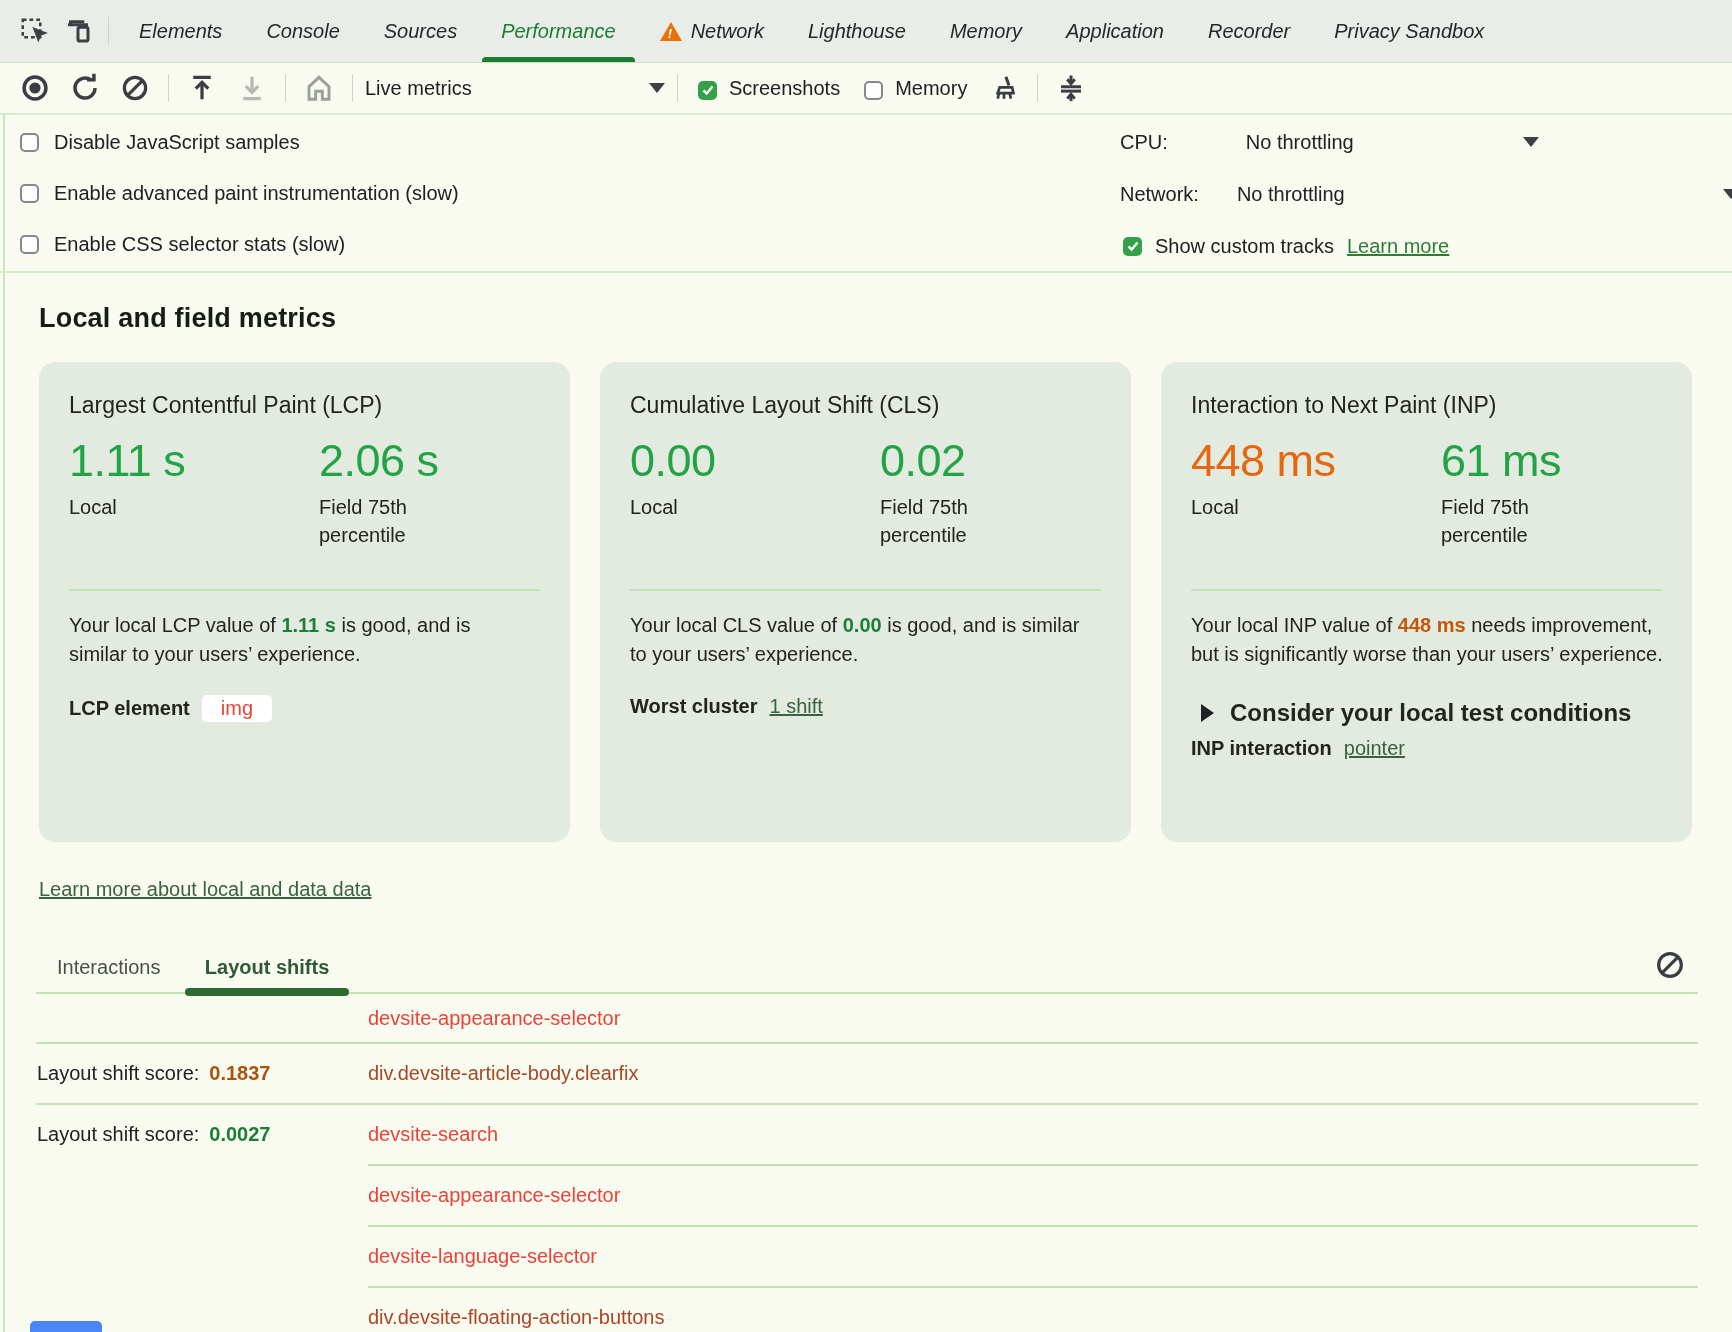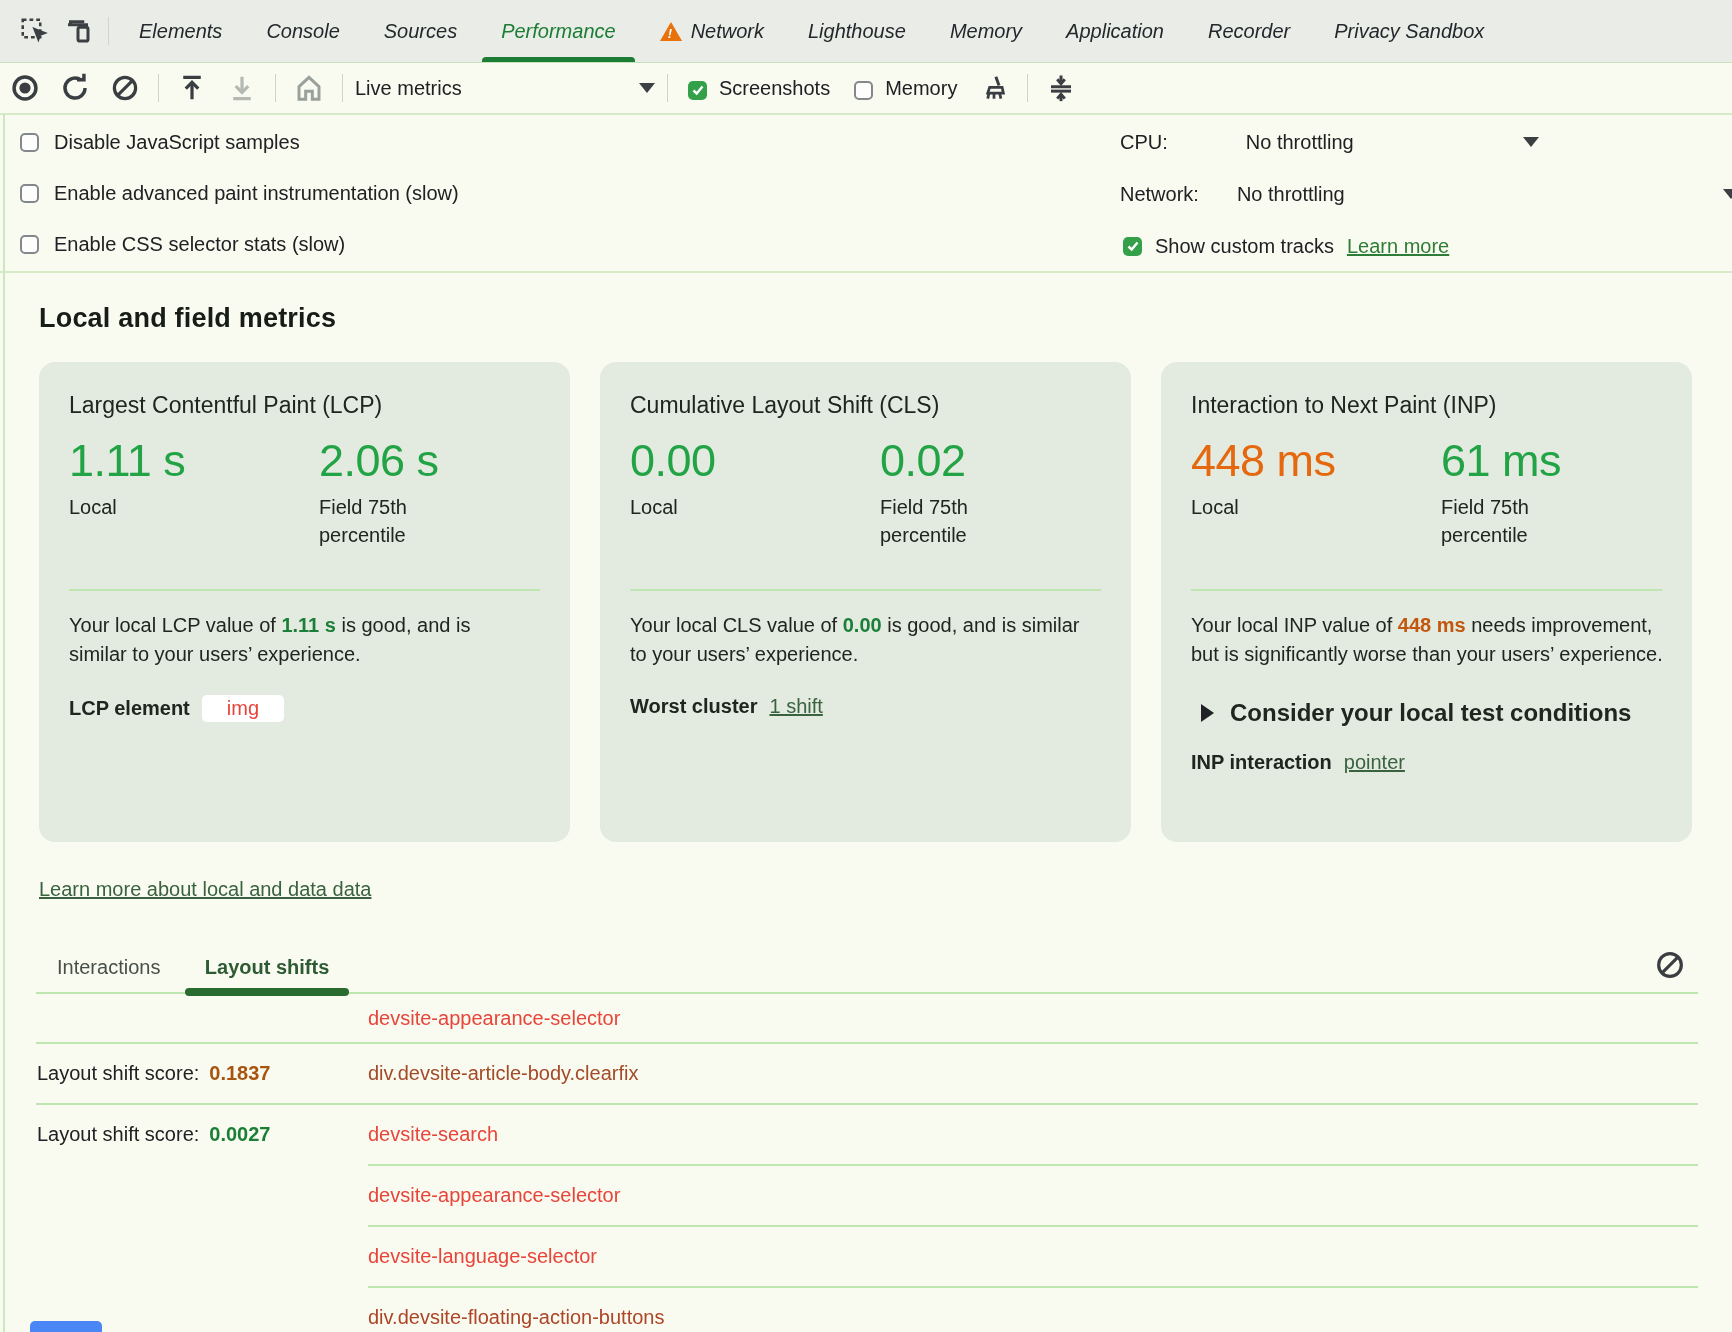--- a/index.html
+++ b/index.html
@@ -20,21 +20,21 @@
   .tab .warn{margin-right:9px}
   .tab.selected{color:var(--accent_green,#1b7d33)}
   .tab.selected::after{content:"";position:absolute;left:3px;right:3px;bottom:0;height:5px;
     background:var(--accent_green,#1b7d33);border-radius:4px 4px 0 0}
   .warn{position:relative;width:0;height:0;display:inline-block;
     border-left:11px solid transparent;border-right:11px solid transparent;
     border-bottom:19px solid #e8710a}
   .warn::after{content:"!";position:absolute;left:-3px;top:4px;color:#fff;font-size:13px;font-weight:bold}
   
   .toolbar{height:50px;display:flex;align-items:center;background:var(--page_bg,#f9fbf0);
-    border-bottom:2px solid #d5ebc8;}
+    border-bottom:2px solid #d5ebc8;padding-left:10px}
   .tb-icon{width:38px;height:38px;margin:0 6px;display:flex;align-items:center;justify-content:center;flex:none}
   .live-metrics{display:flex;align-items:center;justify-content:space-between;width:300px;
     font-size:20px;color:#202124;margin:0 4px;flex:none}
   .caret-down{width:0;height:0;border-left:8px solid transparent;border-right:8px solid transparent;
     border-top:10px solid #3c4043;display:inline-block}
   .cb{width:19px;height:19px;border-radius:5px;box-sizing:border-box;flex:none;
     display:flex;align-items:center;justify-content:center}
   .cb.unchecked{background:#fdfdfb;border:2px solid #83888c}
   .cb.checked{background:var(--checkbox_green,#34a14a)}
   .cb.checked svg{display:block}
@@ -61,21 +61,21 @@
   .num{font-size:45px;line-height:52px;letter-spacing:-.5px}
   .num.green{color:var(--metric_green,#22a345)}
   .num.orange{color:var(--metric_orange,#e5680e)}
   .vlabel{font-size:20px;line-height:28px;margin-top:6px;color:#20251f;max-width:140px}
   .card-divider{height:2px;background:#bfe5b1;margin-top:40px}
   .desc{font-size:20px;line-height:29px;margin-top:20px;width:462px;color:#20251f}
   .desc .val-green{color:var(--inline_green,#1b7f39);font-weight:bold}
   .desc .val-orange{color:var(--inline_orange,#c2570e);font-weight:bold}
   .card-footer{margin-top:26px;font-size:20px;display:flex;align-items:center}
   .card-footer .flabel{font-weight:bold;color:#20251f}
-  .pill{background:#fff;color:var(--selector_red,#d93025);border-radius:5px;padding:2px 25px;margin-left:12px}
+  .pill{background:#fff;color:var(--selector_red,#d93025);border-radius:5px;padding:2px 19px;margin-left:12px}
   .card-link{color:var(--link_green,#39623f);text-decoration:underline;margin-left:12px;cursor:pointer}
   .consider{margin-top:30px;display:flex;align-items:center;gap:16px;font-size:24px;font-weight:bold;color:#20251f;padding-left:10px}
   .tri-right{width:0;height:0;border-top:9px solid transparent;border-bottom:9px solid transparent;
     border-left:13px solid #202124;display:inline-block;flex:none}
   .learn-local{display:inline-block;margin-top:36px;font-size:20px;color:var(--link_green,#39623f);
     text-decoration:underline;cursor:pointer}
   
   .log{margin:44px 34px 0 36px;position:relative}
   .log-tabs{position:relative;border-bottom:2px solid #bfe5b1}
   .log-tab{display:inline-block;padding:11px 20px 13px 20px;font-size:20px;color:#474f49;position:relative;cursor:pointer}
@@ -332,21 +332,21 @@
           <span class="num green">61 ms</span>
           <span class="vlabel">Field 75th percentile</span>
         </div>
       </div>
       <div class="card-divider"></div>
       <p class="desc" style="width:472px"><span>Your local INP value of </span><span class="val-orange">448 ms</span><span> needs improvement, but is significantly worse than your users’ experience.</span></p>
       <div class="consider">
         <span class="tri-right"></span>
         <span>Consider your local test conditions</span>
       </div>
-      <div class="card-footer" style="margin-top:24px">
+      <div class="card-footer" style="margin-top:10px">
         <span class="flabel">INP interaction</span>
         <a class="card-link">pointer</a>
       </div>
     </div>
   </div>
 
   <a class="learn-local">Learn more about local and data data</a>
 </div>
 
 <div class="log">

